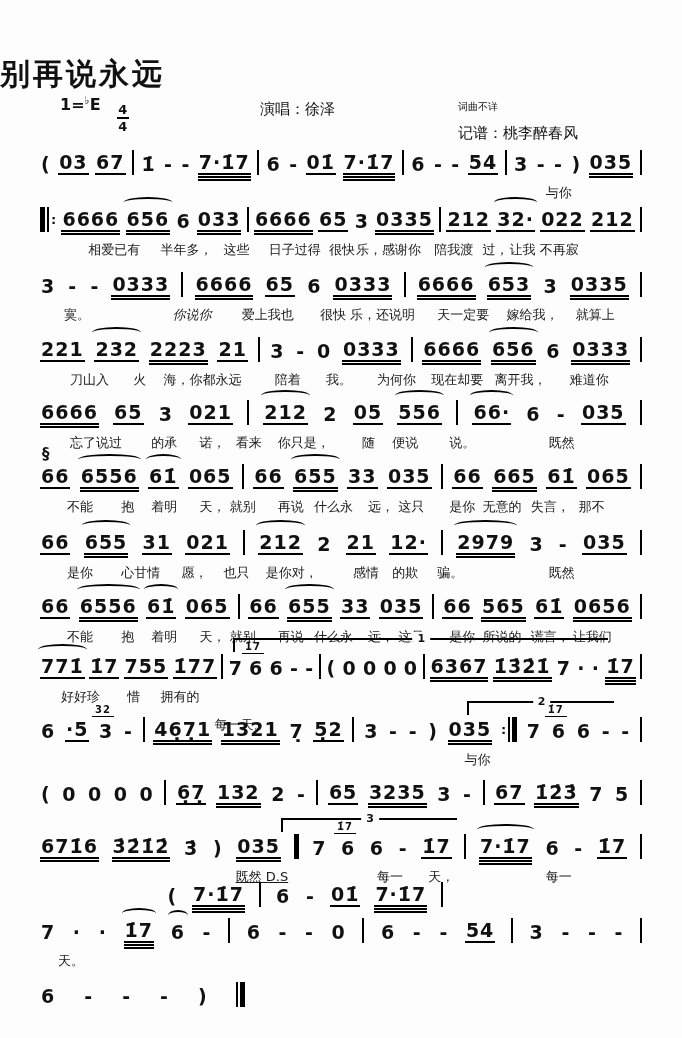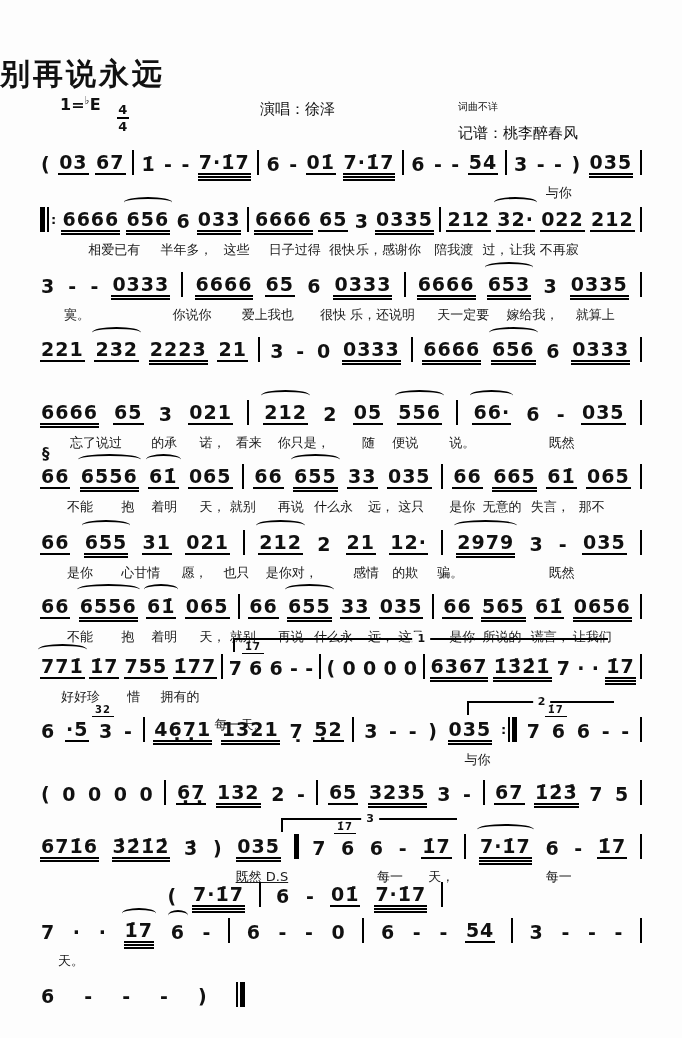--- a/index.html
+++ b/index.html
@@ -155,21 +155,21 @@
           <span class="tok"><span class="nt u2">6666</span></span>
           <span class="tok arc"><span class="nt u2">653</span></span>
           <span class="tok"><span class="nt">3</span></span>
           <span class="tok"><span class="nt u2">0335</span></span>
           <span class="bar">
             <span class="bv"></span>
           </span>
         </div>
         <div class="lyrline">
           <span class="lyr" style="left: 4%;">寞。</span>
-          <span class="lyr" style="left: 22%;">你说你</span>
+          <span class="lyr" style="left: 22%; font-style: italic;">你说你</span>
           <span class="lyr" style="left: 33.5%;">爱上我也</span>
           <span class="lyr" style="left: 46.5%;">很快</span>
           <span class="lyr" style="left: 51.5%;">乐，还说明</span>
           <span class="lyr" style="left: 66%;">天一定要</span>
           <span class="lyr" style="left: 77.5%;">嫁给我，</span>
           <span class="lyr" style="left: 89%;">就算上</span>
         </div>
       </div>
       <div class="mline" style="top: 335px;">
         <div class="notes">
@@ -187,20 +187,31 @@
           <span class="bar">
             <span class="bv"></span>
           </span>
           <span class="tok"><span class="nt u2">6666</span></span>
           <span class="tok arc"><span class="nt u2">656</span></span>
           <span class="tok"><span class="nt">6</span></span>
           <span class="tok"><span class="nt u2">0333</span></span>
           <span class="bar">
             <span class="bv"></span>
           </span>
+        </div>
+        <div class="lyrline">
+          <span class="lyr" style="left: 5%;">刀山入</span>
+          <span class="lyr" style="left: 15.5%;">火</span>
+          <span class="lyr" style="left: 20.5%;">海，你都永远</span>
+          <span class="lyr" style="left: 39%;">陪着</span>
+          <span class="lyr" style="left: 47.5%;">我。</span>
+          <span class="lyr" style="left: 56%;">为何你</span>
+          <span class="lyr" style="left: 65%;">现在却要</span>
+          <span class="lyr" style="left: 75.5%;">离开我，</span>
+          <span class="lyr" style="left: 88%;">难道你</span>
         </div>
       </div>
       <div class="mline" style="top: 398px;">
         <div class="notes">
           <span class="tok"><span class="nt u2">6666</span></span>
           <span class="tok"><span class="nt u1">65</span></span>
           <span class="tok"><span class="nt">3</span></span>
           <span class="tok"><span class="nt u1">021</span></span>
           <span class="bar">
             <span class="bv"></span>

